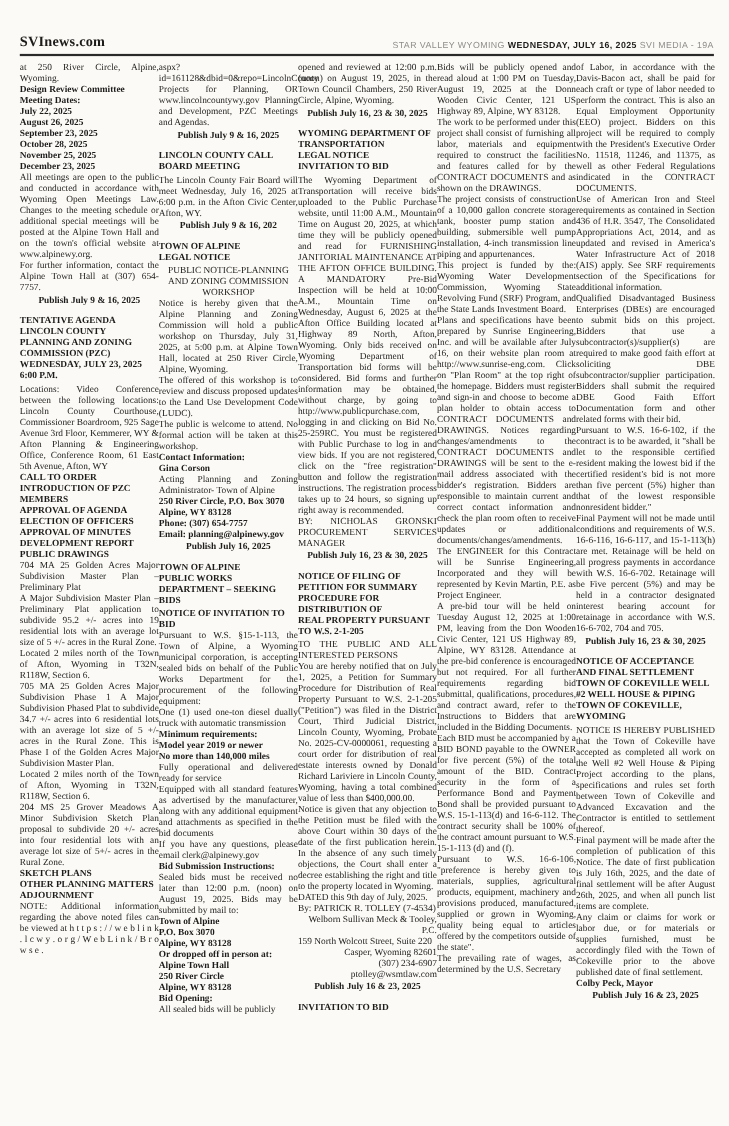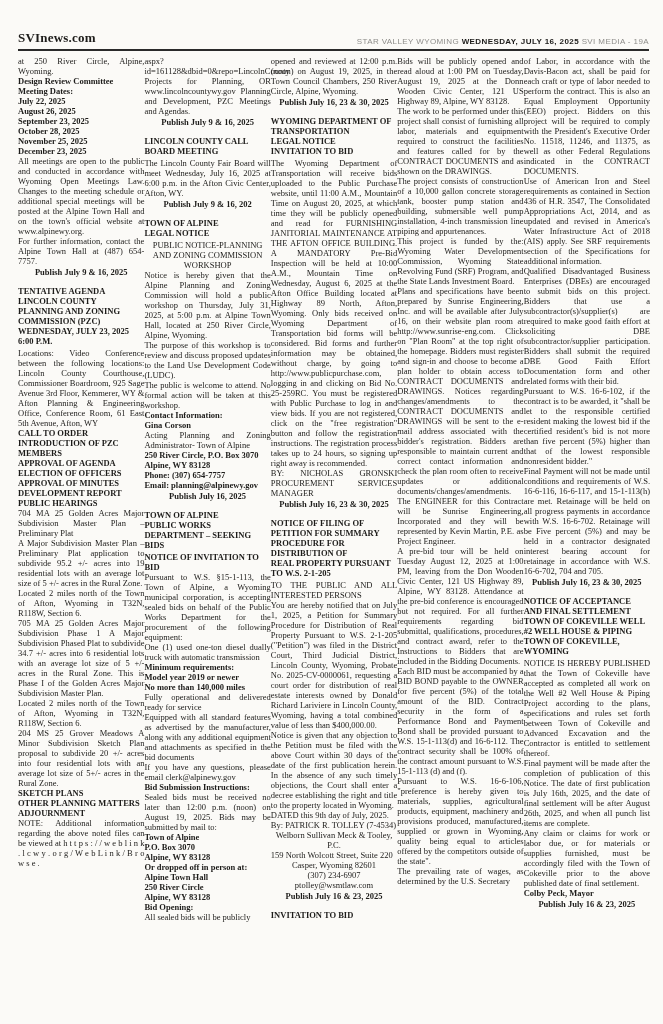--- a/index.html
+++ b/index.html
@@ -34,21 +34,21 @@
     position:absolute;left:18px;right:13px;top:56px;bottom:6px;
     display:flex;
   }
   .col{
     flex:1 1 0;min-width:0;
     font-size:8.5px;line-height:10px;
   }
   .col p,.col h3{margin:0;padding:0;font-size:8.5px;line-height:10px;}
   .blk-body{text-align:justify;}
   .blk-line{text-align:left;font-weight:bold;}
-  .blk-indent{text-align:center;padding-left:14px;}
+  .blk-indent{text-align:right;padding-left:14px;}
   .blk-center{text-align:center;white-space:pre-line;}
   .blk-heading{
     font-weight:bold;white-space:pre-line;
     margin:9px 0 2px 0 !important;
   }
   .blk-publish{
     font-weight:bold;text-align:center;
     margin:1px 0 3px 0 !important;
   }
 </style>
@@ -65,37 +65,37 @@
       <p class="blk-body">at 250 River Circle, Alpine, Wyoming.</p>
       <p class="blk-line">Design Review Committee</p>
       <p class="blk-line">Meeting Dates:</p>
       <p class="blk-line">July 22, 2025</p>
       <p class="blk-line">August 26, 2025</p>
       <p class="blk-line">September 23, 2025</p>
       <p class="blk-line">October 28, 2025</p>
       <p class="blk-line">November 25, 2025</p>
       <p class="blk-line">December 23, 2025</p>
       <p class="blk-body">All meetings are open to the public and conducted in accordance with Wyoming Open Meetings Law. Changes to the meeting schedule or additional special meetings will be posted at the Alpine Town Hall and on the town's official website at www.alpinewy.org.</p>
-      <p class="blk-body">For further information, contact the Alpine Town Hall at (487) 654-7757.</p>
+      <p class="blk-body">For further information, contact the Alpine Town Hall at (307) 654-7757.</p>
       <p class="blk-publish">Publish July 9 &amp; 16, 2025</p>
       <h3 class="blk-heading">TENTATIVE AGENDA
 LINCOLN COUNTY
 PLANNING AND ZONING
 COMMISSION (PZC)
 WEDNESDAY, JULY 23, 2025
 6:00 P.M.</h3>
       <p class="blk-body">Locations: Video Conference between the following locations: Lincoln County Courthouse, Commissioner Boardroom, 925 Sage Avenue 3rd Floor, Kemmerer, WY &amp; Afton Planning &amp; Engineering Office, Conference Room, 61 East 5th Avenue, Afton, WY</p>
       <p class="blk-line">CALL TO ORDER</p>
       <p class="blk-line">INTRODUCTION OF PZC</p>
       <p class="blk-line">MEMBERS</p>
       <p class="blk-line">APPROVAL OF AGENDA</p>
       <p class="blk-line">ELECTION OF OFFICERS</p>
       <p class="blk-line">APPROVAL OF MINUTES</p>
       <p class="blk-line">DEVELOPMENT REPORT</p>
-      <p class="blk-line">PUBLIC HEARINGS</p>
+      <p class="blk-line">PUBLIC DRAWINGS</p>
       <p class="blk-body">704 MA 25 Golden Acres Major Subdivision Master Plan – Preliminary Plat</p>
       <p class="blk-body">A Major Subdivision Master Plan – Preliminary Plat application to subdivide 95.2 +/- acres into 19 residential lots with an average lot size of 5 +/- acres in the Rural Zone.</p>
       <p class="blk-body">Located 2 miles north of the Town of Afton, Wyoming in T32N, R118W, Section 6.</p>
       <p class="blk-body">705 MA 25 Golden Acres Major Subdivision Phase 1 A Major Subdivision Phased Plat to subdivide 34.7 +/- acres into 6 residential lots with an average lot size of 5 +/- acres in the Rural Zone. This is Phase I of the Golden Acres Major Subdivision Master Plan.</p>
       <p class="blk-body">Located 2 miles north of the Town of Afton, Wyoming in T32N, R118W, Section 6.</p>
       <p class="blk-body">204 MS 25 Grover Meadows A Minor Subdivision Sketch Plan proposal to subdivide 20 +/- acres into four residential lots with an average lot size of 5+/- acres in the Rural Zone.</p>
       <p class="blk-line">SKETCH PLANS</p>
       <p class="blk-line">OTHER PLANNING MATTERS</p>
       <p class="blk-line">ADJOURNMENT</p>
       <p class="blk-body">NOTE: Additional information regarding the above noted files can be viewed at h t t p s : / / w e b l i n k . l c w y . o r g / W e b L i n k / B r o w s e .</p>
@@ -106,21 +106,21 @@
       <h3 class="blk-heading">LINCOLN COUNTY CALL
 BOARD MEETING</h3>
       <p class="blk-body">The Lincoln County Fair Board will meet Wednesday, July 16, 2025 at 6:00 p.m. in the Afton Civic Center, Afton, WY.</p>
       <p class="blk-publish">Publish July 9 &amp; 16, 202</p>
       <h3 class="blk-heading">TOWN OF ALPINE
 LEGAL NOTICE</h3>
       <p class="blk-center">PUBLIC NOTICE-PLANNING
 AND ZONING COMMISSION
 WORKSHOP</p>
       <p class="blk-body">Notice is hereby given that the Alpine Planning and Zoning Commission will hold a public workshop on Thursday, July 31, 2025, at 5:00 p.m. at Alpine Town Hall, located at 250 River Circle, Alpine, Wyoming.</p>
-      <p class="blk-body">The purpose of this workshop is to review and discuss proposed updates to the Land Use Development Code (LUDC).</p>
+      <p class="blk-body">The offered of this workshop is to review and discuss proposed updates to the Land Use Development Code (LUDC).</p>
       <p class="blk-body">The public is welcome to attend. No formal action will be taken at this workshop.</p>
       <p class="blk-line">Contact Information:</p>
       <p class="blk-line">Gina Corson</p>
       <p class="blk-body">Acting Planning and Zoning Administrator- Town of Alpine</p>
       <p class="blk-line">250 River Circle, P.O. Box 3070</p>
       <p class="blk-line">Alpine, WY 83128</p>
       <p class="blk-line">Phone: (307) 654-7757</p>
       <p class="blk-line">Email: planning@alpinewy.gov</p>
       <p class="blk-publish">Publish July 16, 2025</p>
       <h3 class="blk-heading">TOWN OF ALPINE

